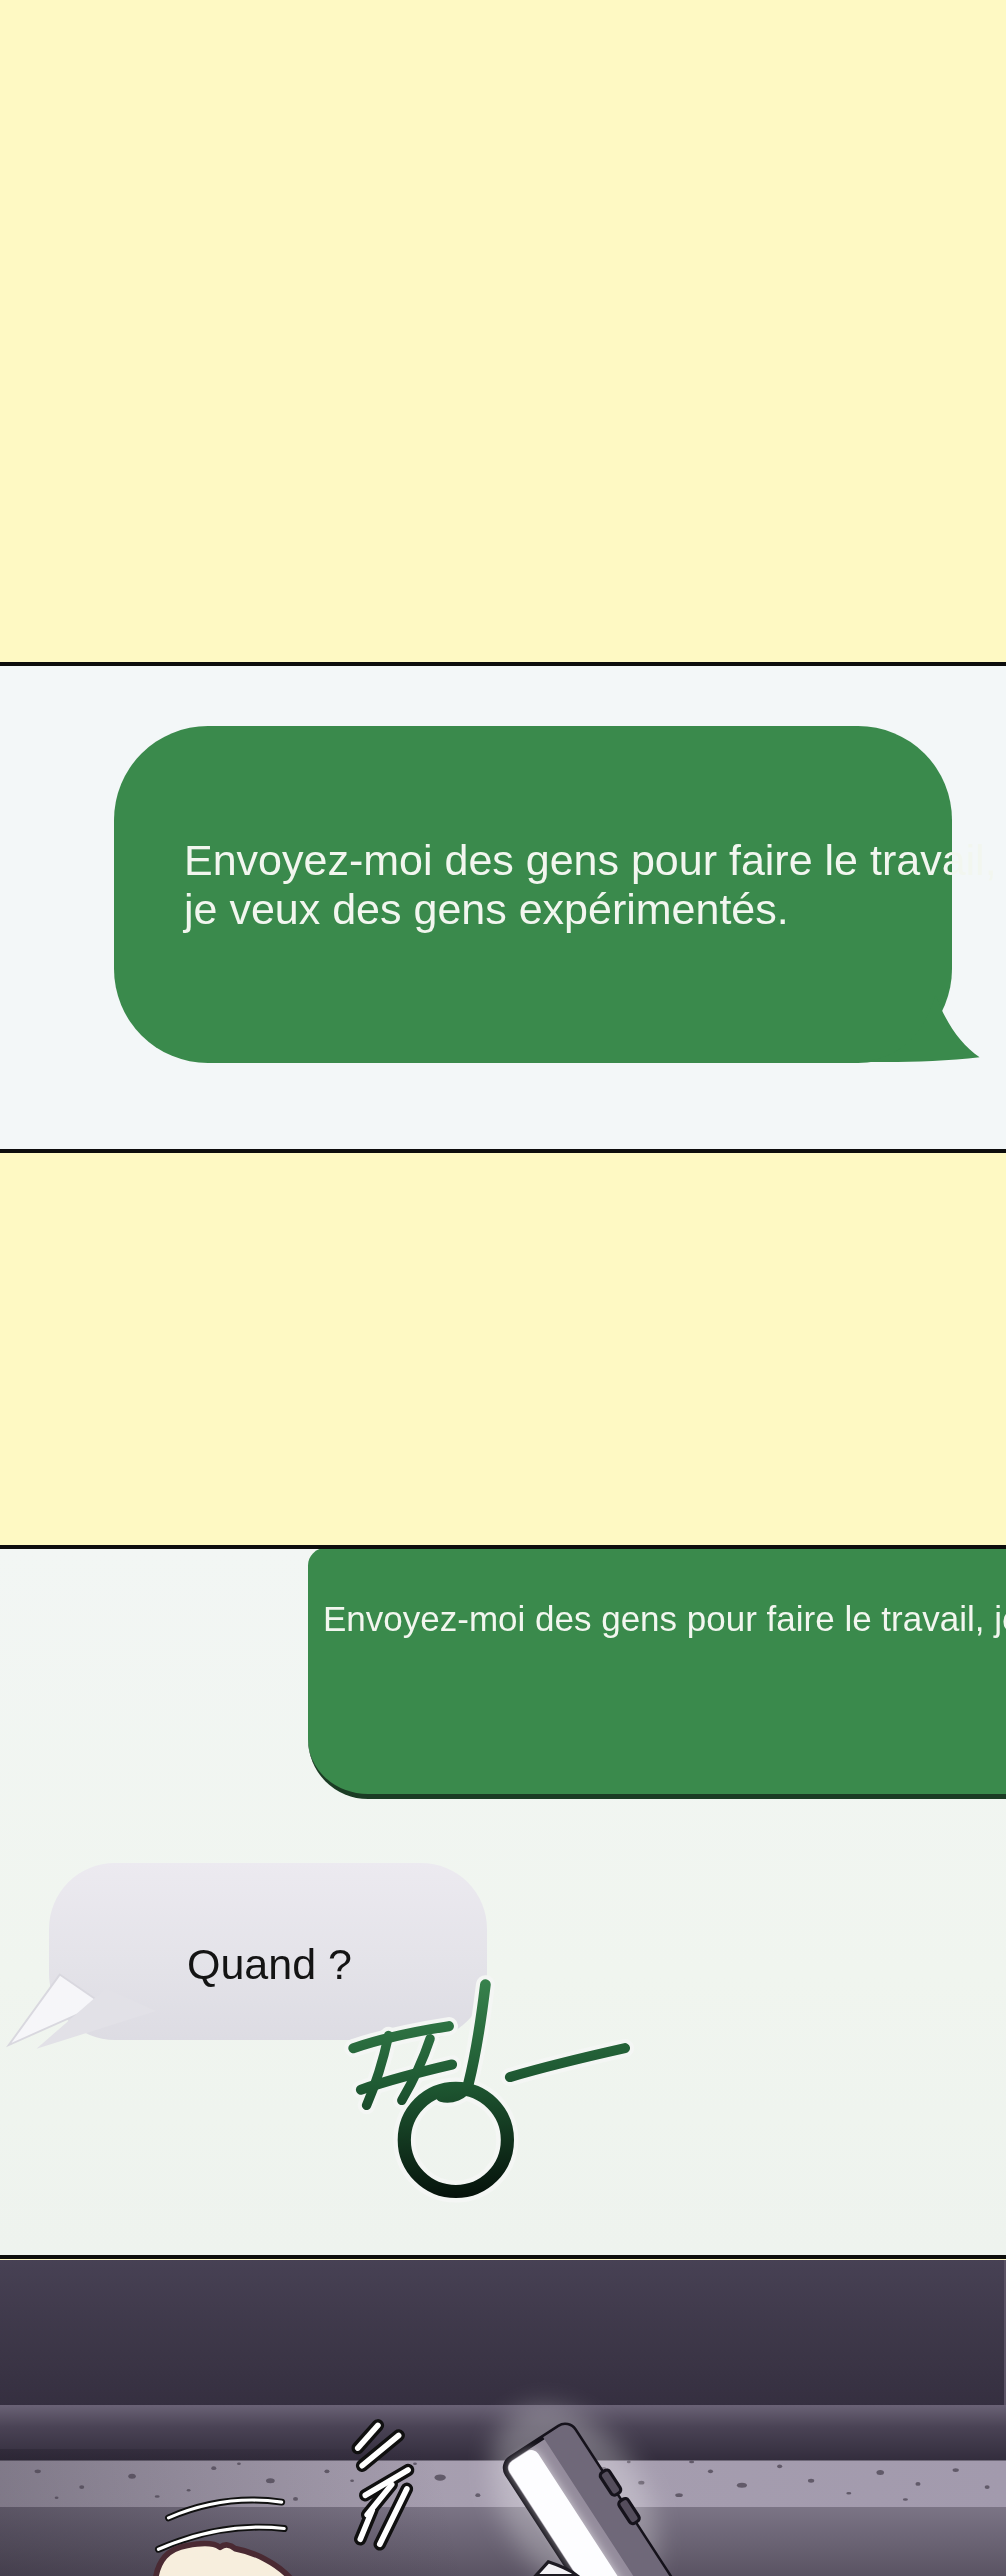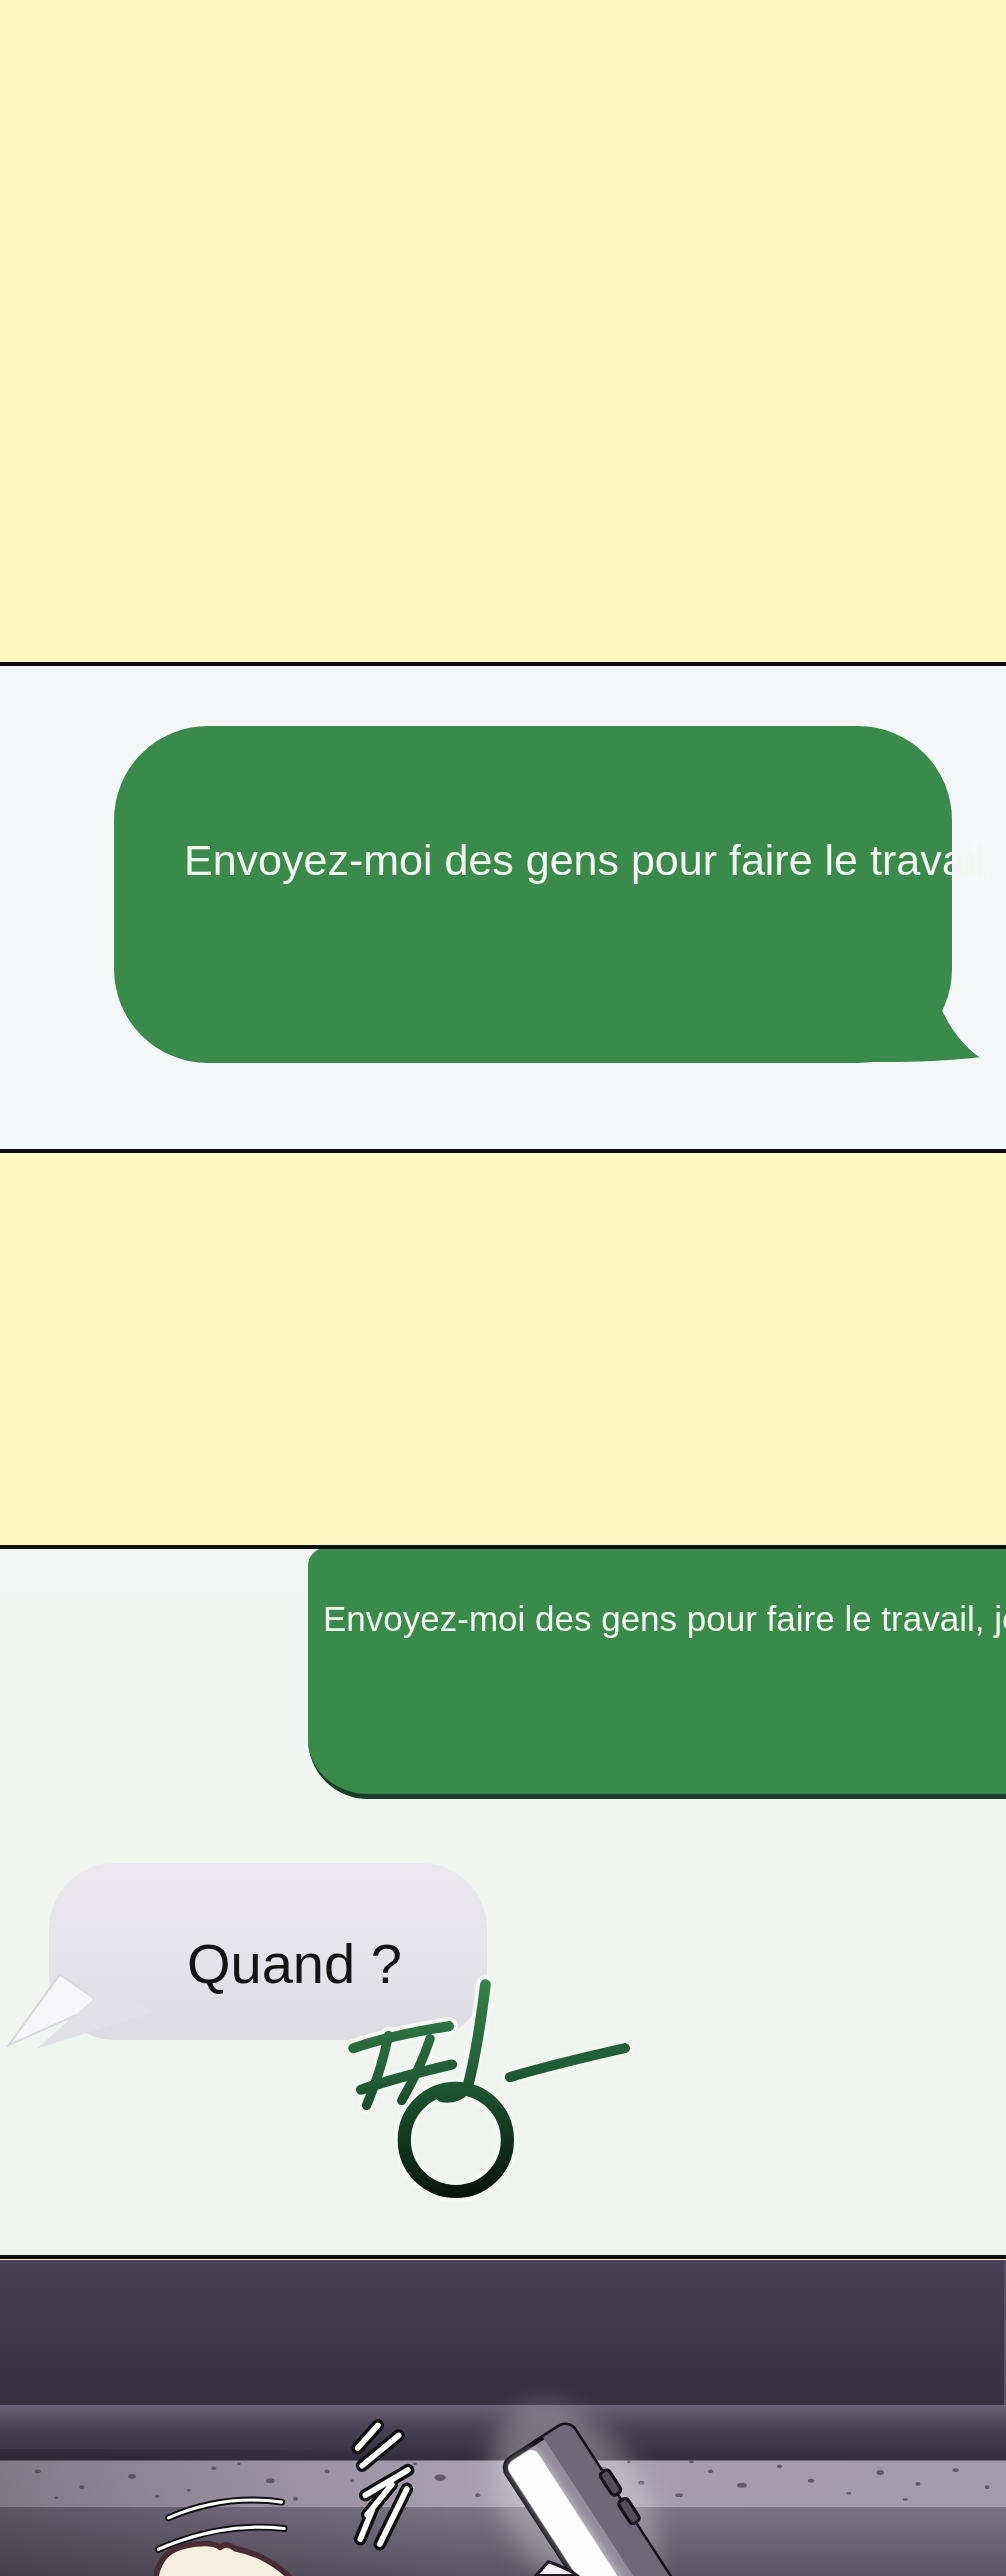--- a/index.html
+++ b/index.html
@@ -17,21 +17,21 @@
   #bubble1{left:114px;top:726px;width:838px;height:337px;background:#3a8a4c;border-radius:94px;}
   #bubble2{left:308px;top:1548px;width:704px;height:251px;background:#3a8a4c;
            border-radius:17.6px 0 0 60px;border-bottom:5px solid #1b3c24;box-sizing:border-box;}
   .bubble-text{position:absolute;color:#f2f6ef;white-space:pre;}
   #b1text{left:70px;top:110px;font-size:43px;line-height:49px;}
   #b2text{left:15px;top:48px;font-size:35px;line-height:46px;}
 
   
   #quandBubble{left:49px;top:1863px;width:438px;height:177px;border-radius:66px;
      background:linear-gradient(180deg,#eceaf0 0%,#e4e3e9 55%,#dddce3 100%);}
-  #quandText{left:138px;top:79px;font-size:56px;line-height:44px;color:#141414;}
+  #quandText{left:138px;top:79px;font-size:43px;line-height:44px;color:#141414;}
 
   
   #panel3{position:absolute;left:0;top:2260px;width:1006px;height:316px;overflow:hidden;z-index:1;background:#6e6878;}
   #panel3 .layer{position:absolute;left:0;width:1006px;}
   #windowPane{top:0;height:145px;background:linear-gradient(105deg,#7d7b99 0%,#8886a2 55%,#8f8ca6 100%);}
   #windowEdgeL{top:0;left:0;width:8.8px;height:145px;background:#4a4457;}
   #frameBar{top:0;left:230px;width:92px;height:162px;
      background:linear-gradient(180deg,#474154 0%,#3b3546 60%,#332d3e 100%);
      border-right:2.5px solid #5a5264;box-sizing:border-box;}
   #sill{top:145px;height:55px;background:linear-gradient(180deg,#6a6276 0%,#4a4355 40%,#332d3d 100%);}
@@ -58,21 +58,21 @@
     <div class="layer" id="floor"></div>
     <div class="layer" id="floorShade"></div>
   </div>
 
   <div class="panel-line" style="top:662px"></div>
   <div class="panel-line" style="top:1149px"></div>
   <div class="panel-line" style="top:1545px"></div>
   <div class="panel-line" style="top:2255px"></div>
 
   <div class="bubble" id="bubble1">
-    <div class="bubble-text" id="b1text"><span>Envoyez-moi des gens pour faire le travail,</span><br></div>
+    <div class="bubble-text" id="b1text"><span>Envoyez-moi des gens pour faire le travail,</span><br><span>je veux des gens expérimentés.</span></div>
   </div>
 
   <div class="bubble" id="bubble2">
     <div class="bubble-text" id="b2text"><span>Envoyez-moi des gens pour faire le travail, je</span><br></div>
   </div>
 
   <div class="bubble" id="quandBubble">
     <div class="bubble-text" id="quandText">Quand ?</div>
   </div>
 

